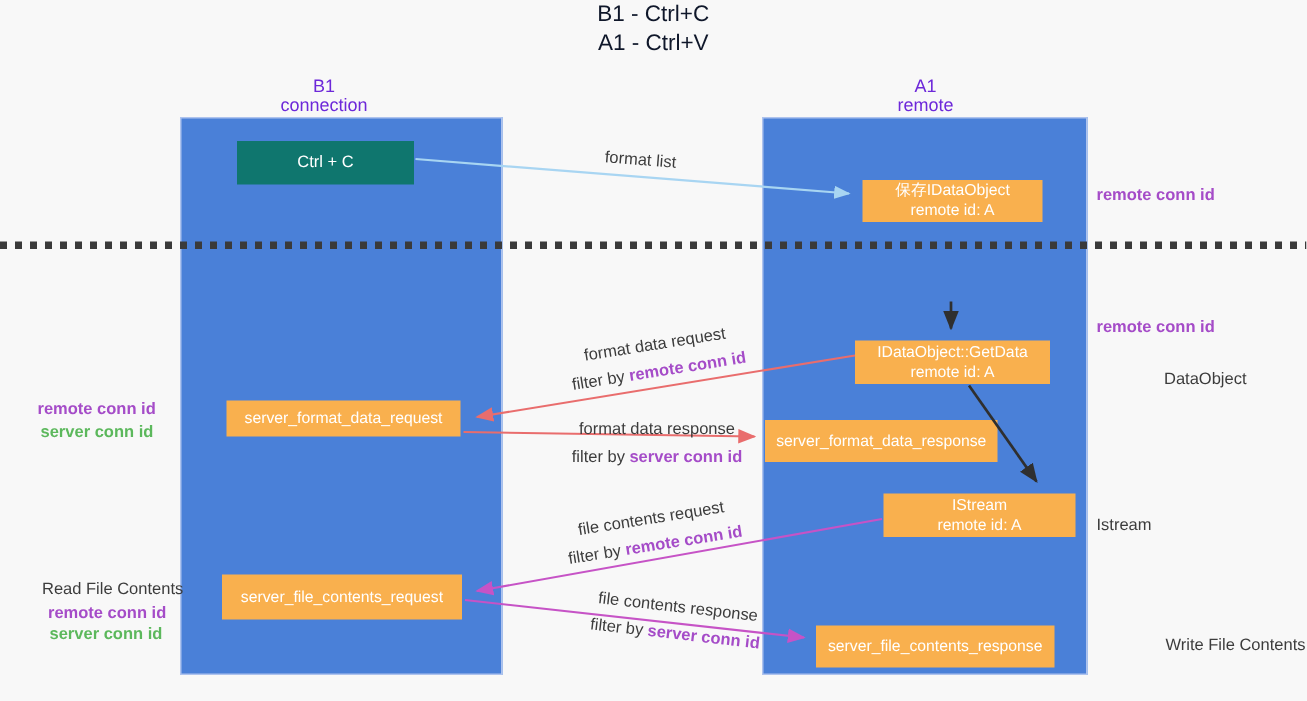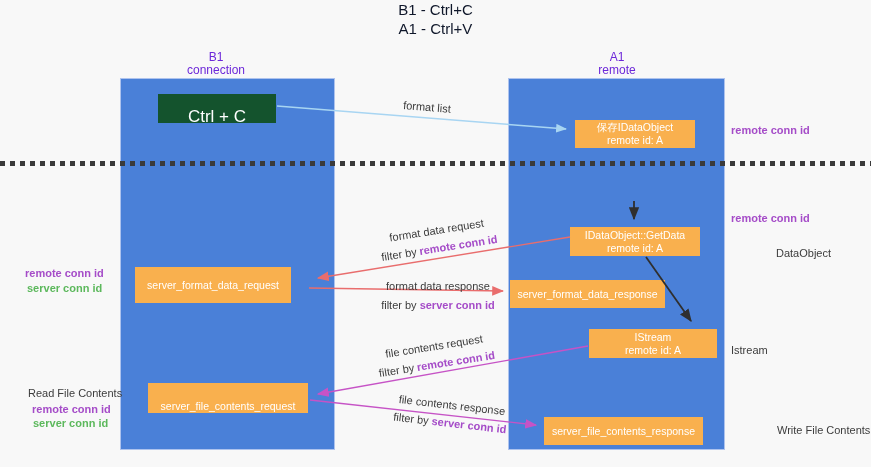--- a/index.html
+++ b/index.html
@@ -11,21 +11,21 @@
   .lane-header{position:absolute;width:120px;text-align:center;font-size:12px;
          line-height:13px;color:#6d28d9;}
   .lane{position:absolute;top:78px;height:372px;background:#4A80D8;
          border:1px solid #AEC3EE;box-sizing:border-box;z-index:1;}
   .divider{position:absolute;left:0;top:161px;width:871px;height:5px;z-index:6;
          background:repeating-linear-gradient(90deg,#3a3a3a 0 5px,transparent 5px 10px);}
 
   .box{position:absolute;display:flex;flex-direction:column;align-items:center;
        justify-content:center;color:#fff;text-align:center;z-index:3;
        font-size:10.5px;line-height:13px;box-sizing:border-box;}
-  .green-box{background:#14532d;font-size:17px;justify-content:flex-end;}
+  .green-box{background:#0f766e;font-size:11px;}
   .orange-box{background:#F9B04E;}
 
   svg.arrows{position:absolute;left:0;top:0;z-index:4;}
 
   .edge-label{position:absolute;text-align:center;font-size:11px;color:#3c3c3c;
        line-height:18px;z-index:5;white-space:nowrap;}
   .side-label{position:absolute;font-size:11px;z-index:5;white-space:nowrap;
        color:#3c3c3c;line-height:14px;}
   .purple{color:#A54CC8;font-weight:bold;}
   .green-lab{color:#5CB85C;font-weight:bold;}
@@ -89,34 +89,34 @@
     <div>保存IDataObject</div>
     <div>remote id: A</div>
   </div>
 
 
   <div class="box orange-box" style="left:570px;top:227px;width:130px;height:29px;">
     <div>IDataObject::GetData</div>
     <div>remote id: A</div>
   </div>
 
-  <div class="box orange-box" style="left:135px;top:267px;width:156px;height:36px;">
+  <div class="box orange-box" style="left:151px;top:267px;width:156px;height:24px;">
     <div>server_format_data_request</div>
   </div>
 
   <div class="box orange-box" style="left:510px;top:280px;width:155px;height:28px;">
     <div>server_format_data_response</div>
   </div>
 
   <div class="box orange-box" style="left:589px;top:329px;width:128px;height:29px;">
     <div>IStream</div>
     <div>remote id: A</div>
   </div>
 
-  <div class="box orange-box" style="left:148px;top:383px;width:160px;height:30px;justify-content:flex-end;">
+  <div class="box orange-box" style="left:148px;top:383px;width:160px;height:30px;">
     <div>server_file_contents_request</div>
   </div>
 
   <div class="box orange-box" style="left:544px;top:417px;width:159px;height:28px;">
     <div>server_file_contents_response</div>
   </div>
 
   <div class="edge-label rot-slight" style="left:372px;top:98px;width:110px;">
     <span>format list</span>
   </div>

